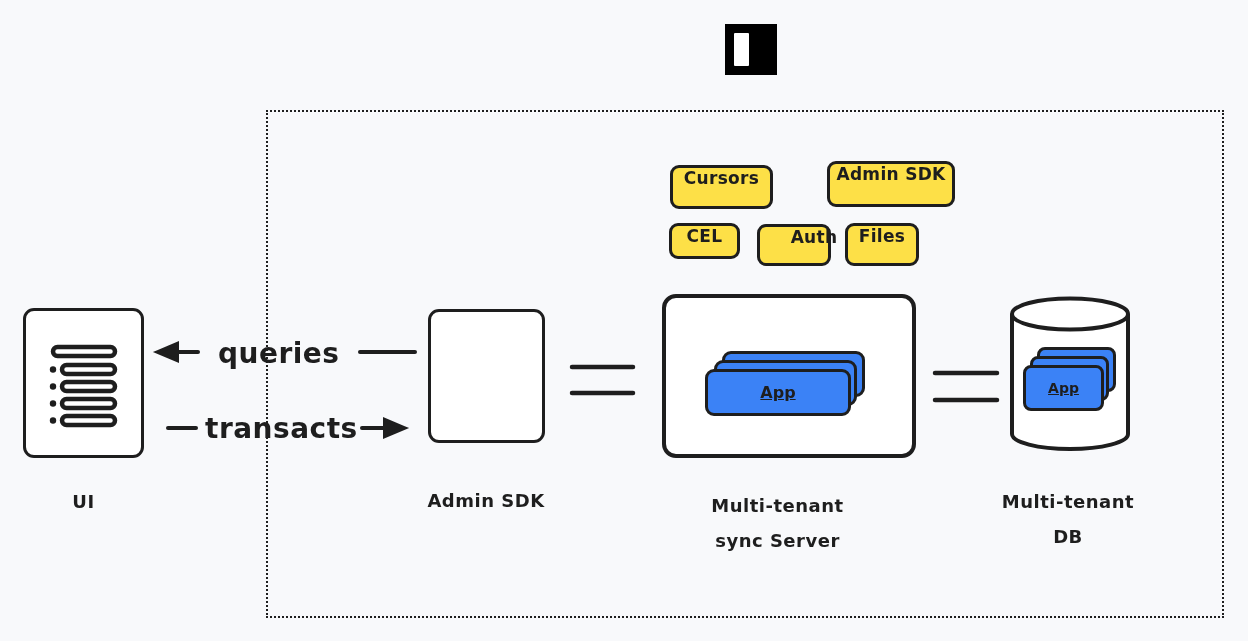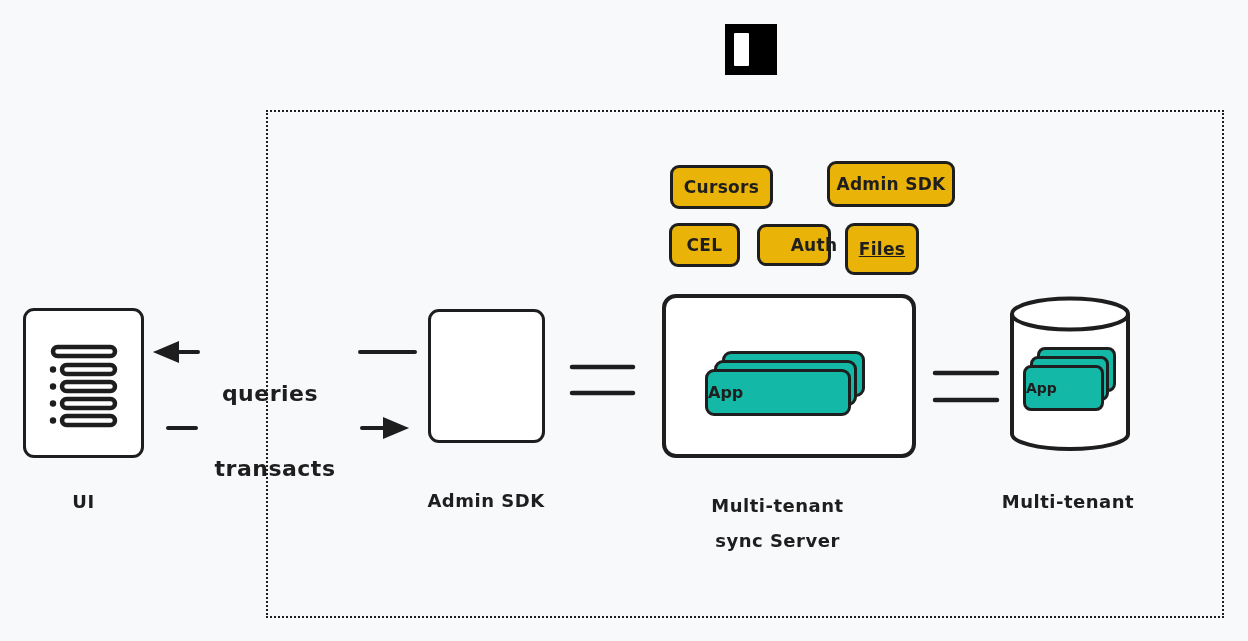--- a/index.html
+++ b/index.html
@@ -38,61 +38,62 @@
     box-sizing: border-box;
   }
   .ui-box     { left: 23px;  top: 308px; width: 121px; height: 150px; }
   .client-box { left: 428px; top: 309px; width: 117px; height: 134px; }
   .server-box { left: 662px; top: 294px; width: 254px; height: 164px; border-width: 4.5px; border-radius: 14px; }
 
   .list-icon-svg { position: absolute; left: 20px; top: 28px; }
 
   
   .feature {
-    position: absolute; background: #eab308;
+    position: absolute; background: #fde047;
     border: 3px solid #1e1e1e; border-radius: 9px;
     box-sizing: border-box;
-    display: flex; align-items: center; justify-content: center;
+    display: flex; justify-content: center;
     font-weight: bold; font-size: 17px; letter-spacing: 0.3px;
   }
   .f-cursors { left: 670px; top: 165px; width: 103px; height: 44px; }
   .f-admin   { left: 827px; top: 161px; width: 128px; height: 46px; }
-  .f-cel     { left: 669px; top: 223px; width: 71px;  height: 44px; }
+  .f-cel     { left: 669px; top: 223px; width: 71px;  height: 36px; }
   .f-auth    { left: 757px; top: 224px; width: 74px;  height: 42px; padding-left: 40px; }
-  .f-files   { left: 845px; top: 223px; width: 74px;  height: 52px; text-decoration: underline; }
+  .f-files   { left: 845px; top: 223px; width: 74px;  height: 43px; }
 
   
   .card {
-    position: absolute; background: #14b8a6;
+    position: absolute; background: #3b82f6;
     border: 3.5px solid #1e1e1e; border-radius: 9px;
     box-sizing: border-box;
-    display: flex; align-items: center; 
+    display: flex; align-items: center; justify-content: center;
     font-weight: bold;
+    text-decoration: underline;
   }
   .sc-back  { left: 722px; top: 351px; width: 143px; height: 46px; }
   .sc-mid   { left: 714px; top: 360px; width: 143px; height: 46px; }
   .sc-front { left: 705px; top: 369px; width: 146px; height: 47px; font-size: 16px; }
 
   .dc-back  { left: 1037px; top: 347px; width: 79px; height: 45px; border-width: 3px; border-radius: 8px; }
   .dc-mid   { left: 1030px; top: 356px; width: 79px; height: 45px; border-width: 3px; border-radius: 8px; }
   .dc-front { left: 1023px; top: 365px; width: 81px; height: 46px; border-width: 3px; border-radius: 8px; font-size: 14px; }
 
   
   .node-label {
     position: absolute; font-weight: bold; font-size: 18px;
     text-align: center; letter-spacing: 0.5px; line-height: 35px;
   }
   .ui-label     { left: 23px;  top: 484px; width: 121px; }
   .client-label { left: 398px; top: 483px; width: 176px; }
   .server-label { left: 655px; top: 488px; width: 245px; }
   .db-label     { left: 978px; top: 484px; width: 180px; }
 
   .edge-label {
-    position: absolute; font-weight: bold; font-size: 22px;
-    text-align: center; letter-spacing: 0.5px; margin-top: 44px;
+    position: absolute; font-weight: bold; font-size: 28px;
+    text-align: center; letter-spacing: 0.5px;
   }
   .queries-label   { left: 218px; top: 337px; width: 104px; }
   .transacts-label { left: 205px; top: 412px; width: 140px; }
 
   .overlay, .cylinder-svg { position: absolute; }
   .overlay { left: 0; top: 0; }
   .cylinder-svg { left: 1005px; top: 294px; }
 </style>
 </head>
 <body>
@@ -184,15 +185,16 @@
     <path d="M7 20 V140 A58 15 0 0 0 123 140 V20" fill="#fff" stroke="#1e1e1e" stroke-width="4"></path>
     <ellipse cx="65" cy="20" rx="58" ry="15.5" fill="#fff" stroke="#1e1e1e" stroke-width="4"></ellipse>
   </svg>
   <div class="card dc-back"></div>
   <div class="card dc-mid"></div>
   <div class="card dc-front">
     <span>App</span>
   </div>
   <div class="node-label db-label">
     <div>Multi-tenant</div>
+    <div>DB</div>
   </div>
 
 </div>
 
 </body></html>

